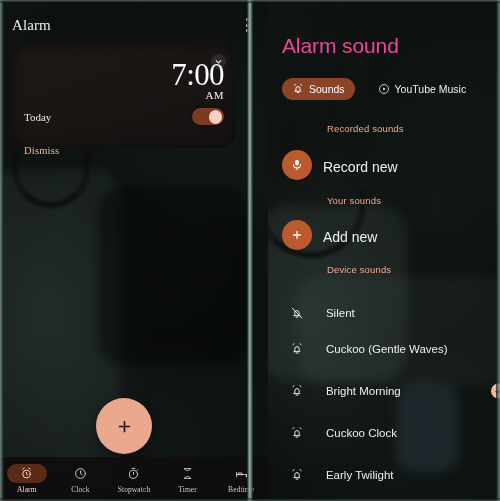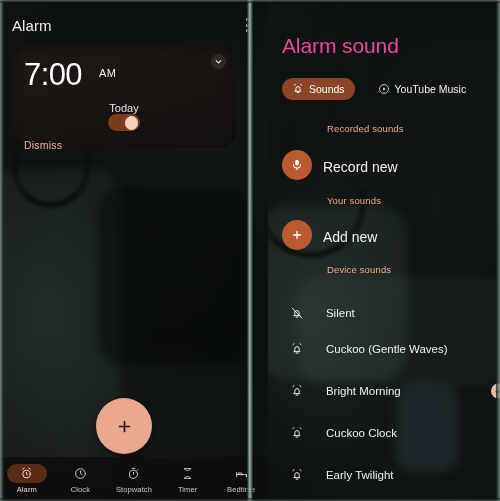--- a/index.html
+++ b/index.html
@@ -35,21 +35,21 @@
     opacity:.5; z-index:30; pointer-events:none;
   }
   .divider{
     position:absolute; left:247px; top:0; bottom:0; width:6px; z-index:29;
     background:linear-gradient(90deg,#0c100f 0%,#9fbdb3 38%,#9fbdb3 52%,#121917 100%);
     opacity:.85; pointer-events:none;
   }
 
   
   .panel{ position:relative; height:501px; overflow:hidden; }
-  .panel-left{ width:291px; }
+  .panel-left{ width:291px;font-family:Liberation Serif, serif; }
   .panel-right{ width:252px; }
 
   
   .glare{ position:absolute; inset:0; pointer-events:none; z-index:1; }
   .g1{
     background:
       radial-gradient(150px 240px at 18% 62%, rgba(150,185,172,.11), rgba(0,0,0,0) 72%),
       radial-gradient(210px 170px at 72% 42%, rgba(90,120,112,.07), rgba(0,0,0,0) 75%),
       radial-gradient(260px 300px at 58% 88%, rgba(120,150,142,.06), rgba(0,0,0,0) 70%);
   }
@@ -85,41 +85,40 @@
     box-shadow:0 1px 12px rgba(0,0,0,.5) inset;
     padding:12px 12px 0 12px;
   }
   .chev{
     position:absolute; right:10px; top:10px;
     width:15px; height:15px; border-radius:50%;
     background:rgba(255,255,255,.09);
     display:flex; align-items:center; justify-content:center; cursor:pointer;
   }
   .chev svg{ width:9px; height:9px; }
-  .time-row{ display:flex; align-items:center; gap:17px; margin-top:4px; }
+  .time-row{ display:flex; align-items:flex-end; gap:0; margin-top:4px;flex-direction:column; }
   .time{ font-size:31px; font-weight:400; line-height:.95; color:#fff; letter-spacing:-.6px; }
   .ampm{ font-size:11px; color:#f2f2f2; padding-bottom:3px; letter-spacing:.4px; }
   .today-row{
     display:flex; align-items:center; justify-content:space-between;
-    margin-top:13px;
-    flex-direction:column;
+    margin-top:4px;
   }
   .today{ font-size:11px; color:#e7e7e7; }
   .switch{
     width:32px; height:17px; border-radius:10px;
     background:#7b3c1e; position:relative; cursor:pointer;
     box-shadow:0 0 4px rgba(0,0,0,.4);
   }
   .switch .knob{
     position:absolute; right:2px; top:1.6px;
     width:13.5px; height:13.5px; border-radius:50%;
     background:#f8cfc0;
   }
   .dismiss{
-    margin-top:8px; font-size:10.5px; color:#f0b59a; letter-spacing:.2px; cursor:pointer;
+    margin-top:20px; font-size:10.5px; color:#f0b59a; letter-spacing:.2px; cursor:pointer;
     display:inline-block;
   }
 
   .fab{
     position:absolute; z-index:8;
     left:96px; top:398px; width:56px; height:56px; border-radius:50%;
     background:#eaa98f;
     display:flex; align-items:center; justify-content:center;
     box-shadow:0 3px 10px rgba(0,0,0,.45);
     cursor:pointer;

